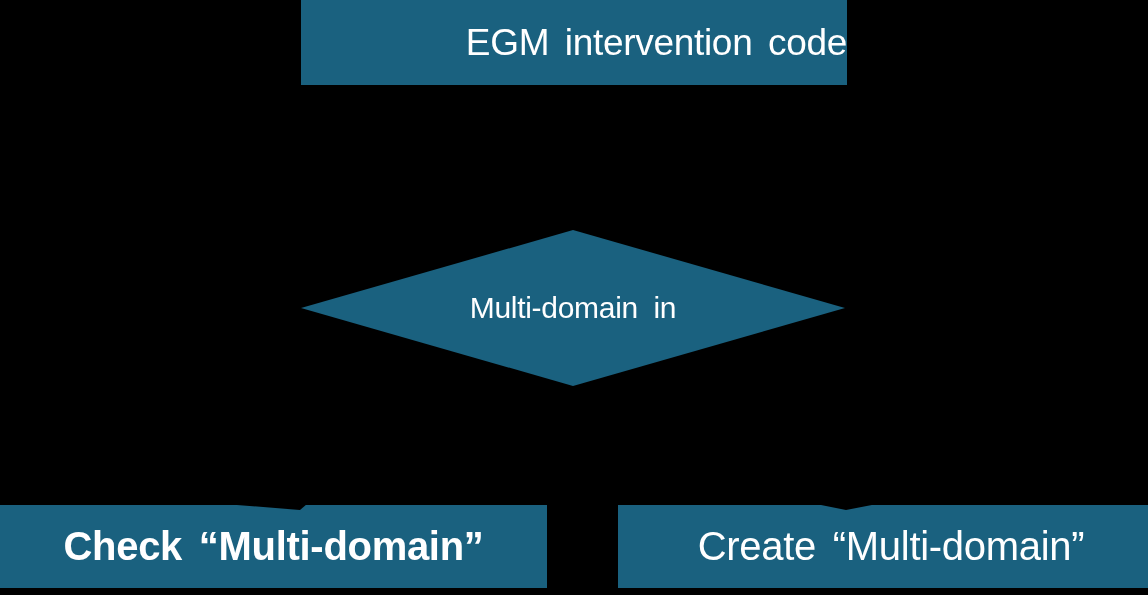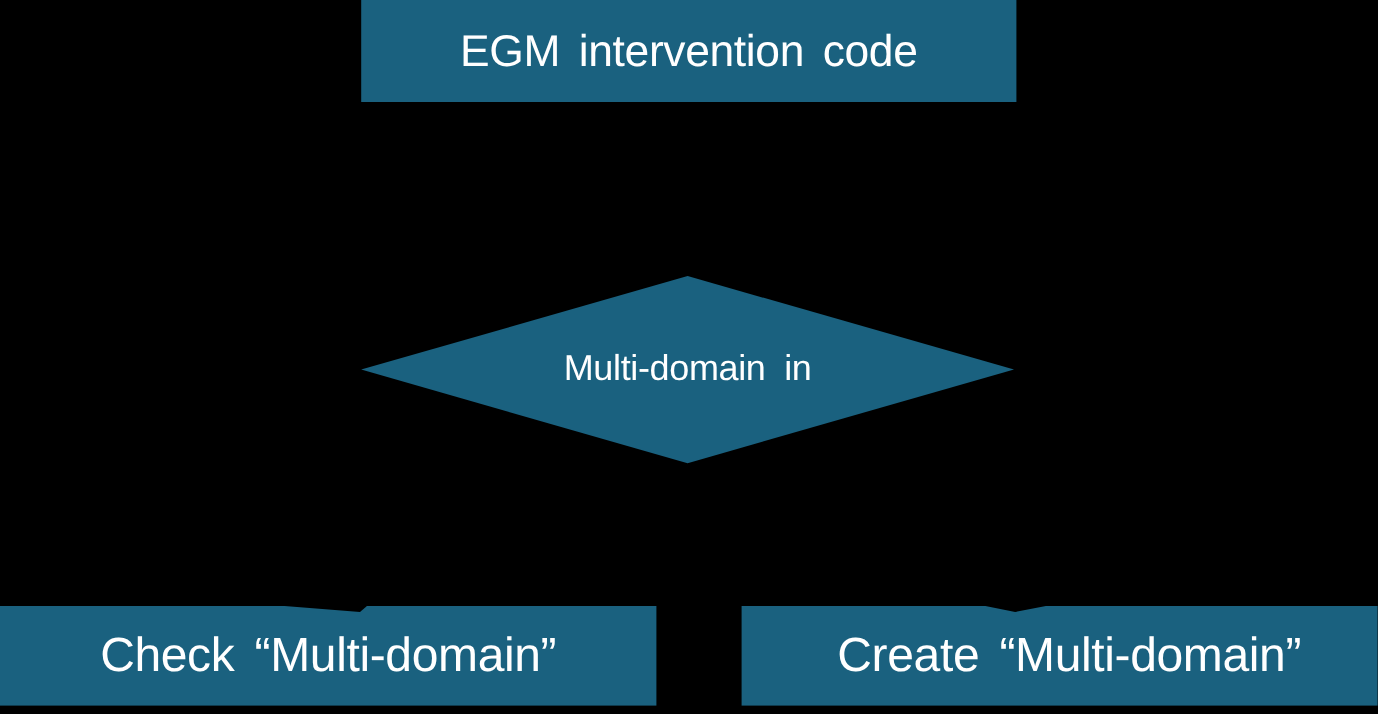--- a/index.html
+++ b/index.html
@@ -61,29 +61,29 @@
     pointer-events: none;
   }
 </style>
 </head>
 <body style="background: rgb(0, 0, 0);">
 
 <svg class="diamond-svg" viewBox="0 0 1148 595">
   <polygon points="573,230 845,308 573,386 301,308" fill="#1A617F"></polygon>
 </svg>
 
-<div class="node node-rect-top" style="background-color: rgb(26, 97, 127);">
+<div class="node node-rect-top" style="background-color: rgb(26, 97, 127); justify-content: flex-end;">
   <span>EGM intervention code</span>
 </div>
 
 <div class="diamond-label">
   <span>Multi-domain in</span>
 </div>
 
-<div class="node node-rect-bottom-left" style="background-color: rgb(26, 97, 127);">
+<div class="node node-rect-bottom-left" style="background-color: rgb(26, 97, 127); font-weight: bold;">
   <span>Check “Multi-domain”</span>
 </div>
 
 <div class="node node-rect-bottom-right" style="background-color: rgb(26, 97, 127); margin-left: 16px;">
   <span>Create “Multi-domain”</span>
 </div>
 
 <svg class="connector-overlay" viewBox="0 0 1148 595">
   <g fill="none" stroke-width="3" stroke="#000000">
     <polyline points="573,85 573,228"></polyline>

